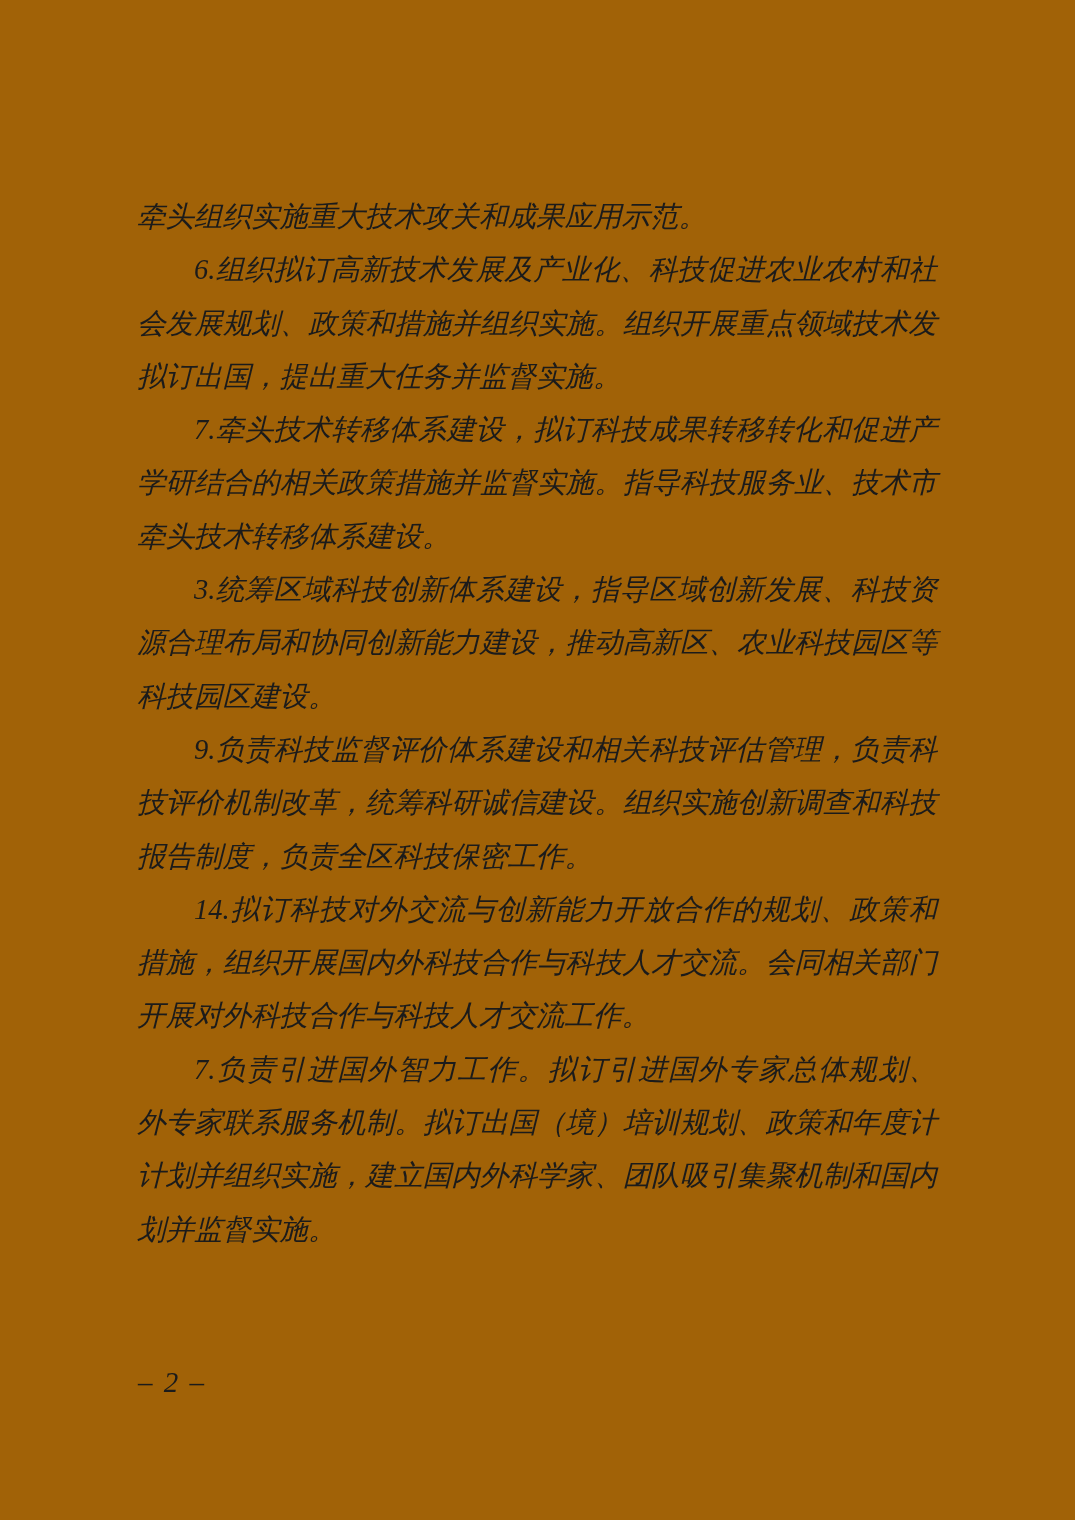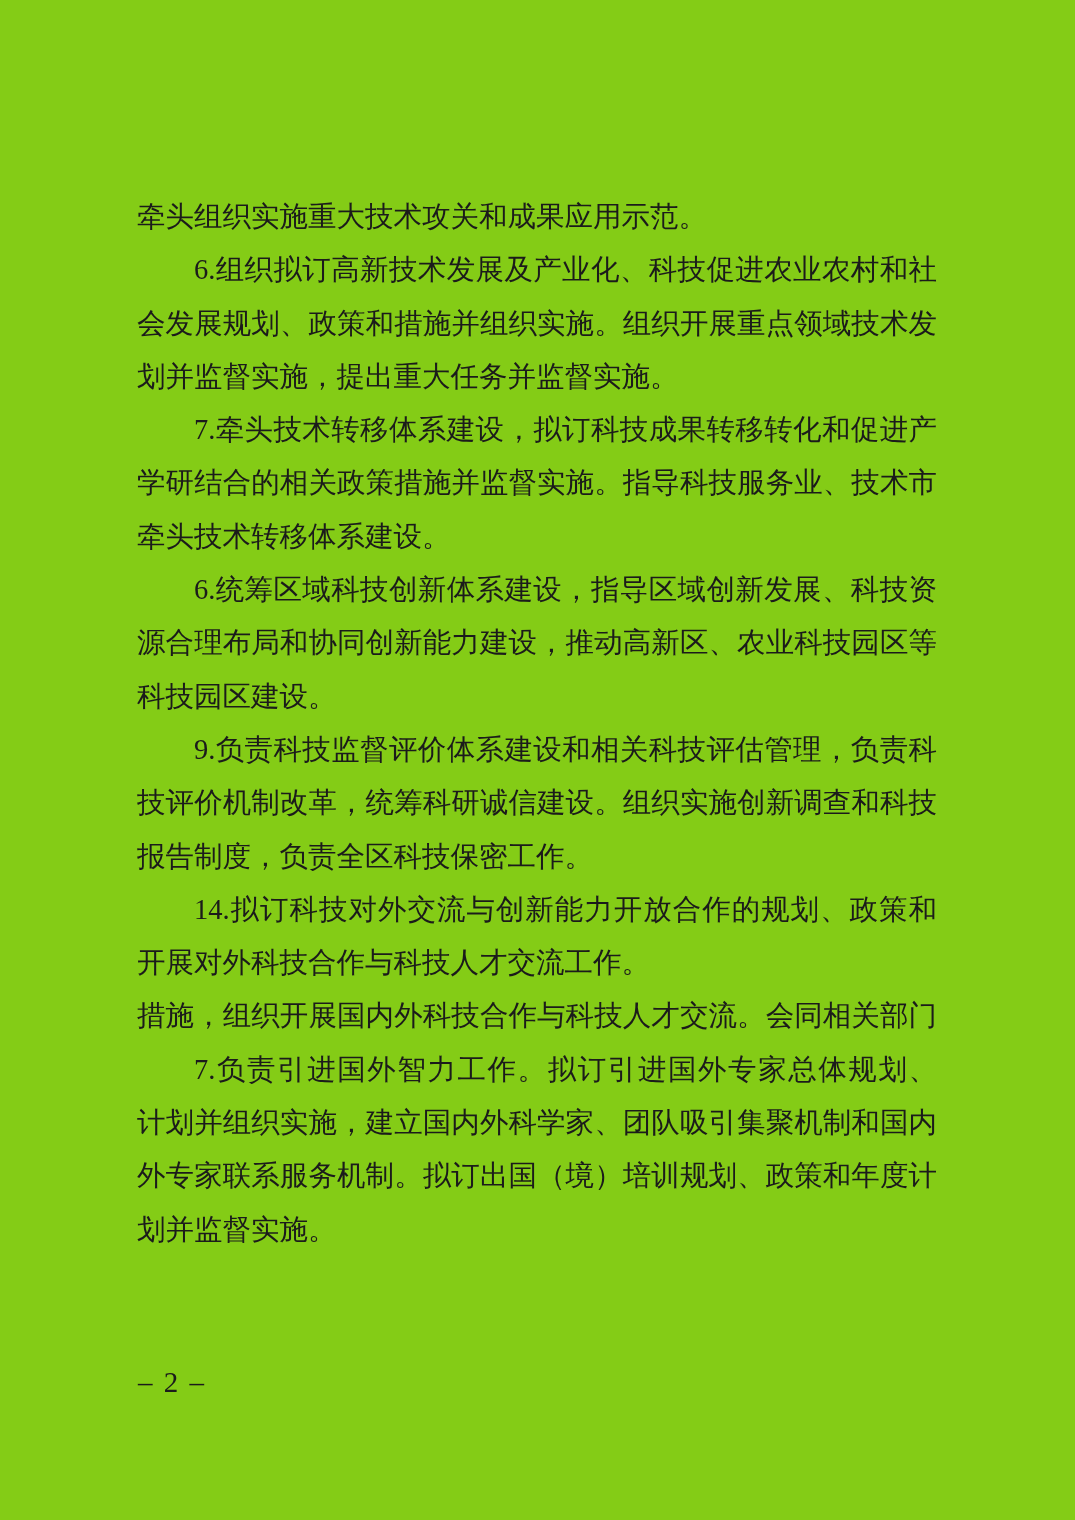--- a/index.html
+++ b/index.html
@@ -4,24 +4,25 @@
 <style>
   html, body {
     margin: 0;
     padding: 0;
     background: #ffffff;
   }
   .page {
     position: relative;
     width: 1075px;
     height: 1520px;
-    background: #84cc16;
+    background: #a16207;
     overflow: hidden;
     font-family: "Liberation Serif", "DejaVu Serif", serif;
     color: #1b1b1b;
+    font-style: italic;
   }
   .body-text {
     position: absolute;
     left: 137px;
     top: 190px;
     width: 800px;
     font-size: 28.5px;
     line-height: 53.3px;
     letter-spacing: 0;
   }
@@ -57,43 +58,43 @@
 <body>
 
 <div class="page">
   <div class="body-text">
       <div class="para">
         <div class="line last">牵头组织实施重大技术攻关和成果应用示范。</div>
       </div>
       <div class="para">
         <div class="line stretch indent">6.组织拟订高新技术发展及产业化、科技促进农业农村和社</div>
         <div class="line stretch">会发展规划、政策和措施并组织实施。组织开展重点领域技术发</div>
-        <div class="line last">划并监督实施，提出重大任务并监督实施。</div>
+        <div class="line last">拟订出国，提出重大任务并监督实施。</div>
       </div>
       <div class="para">
         <div class="line stretch indent">7.牵头技术转移体系建设，拟订科技成果转移转化和促进产</div>
         <div class="line stretch">学研结合的相关政策措施并监督实施。指导科技服务业、技术市</div>
         <div class="line last">牵头技术转移体系建设。</div>
       </div>
       <div class="para">
-        <div class="line stretch indent">6.统筹区域科技创新体系建设，指导区域创新发展、科技资</div>
+        <div class="line stretch indent">3.统筹区域科技创新体系建设，指导区域创新发展、科技资</div>
         <div class="line stretch">源合理布局和协同创新能力建设，推动高新区、农业科技园区等</div>
         <div class="line last">科技园区建设。</div>
       </div>
       <div class="para">
         <div class="line stretch indent">9.负责科技监督评价体系建设和相关科技评估管理，负责科</div>
         <div class="line stretch">技评价机制改革，统筹科研诚信建设。组织实施创新调查和科技</div>
         <div class="line last">报告制度，负责全区科技保密工作。</div>
       </div>
       <div class="para">
         <div class="line stretch indent">14.拟订科技对外交流与创新能力开放合作的规划、政策和</div>
+        <div class="line stretch">措施，组织开展国内外科技合作与科技人才交流。会同相关部门</div>
         <div class="line last">开展对外科技合作与科技人才交流工作。</div>
-        <div class="line stretch">措施，组织开展国内外科技合作与科技人才交流。会同相关部门</div>
       </div>
       <div class="para">
         <div class="line stretch indent">7.负责引进国外智力工作。拟订引进国外专家总体规划、</div>
+        <div class="line stretch">外专家联系服务机制。拟订出国（境）培训规划、政策和年度计</div>
         <div class="line stretch">计划并组织实施，建立国内外科学家、团队吸引集聚机制和国内</div>
-        <div class="line stretch">外专家联系服务机制。拟订出国（境）培训规划、政策和年度计</div>
         <div class="line last">划并监督实施。</div>
       </div>
     </div>
   <div class="page-footer">– 2 –</div>
 </div>
 
 </body></html>

